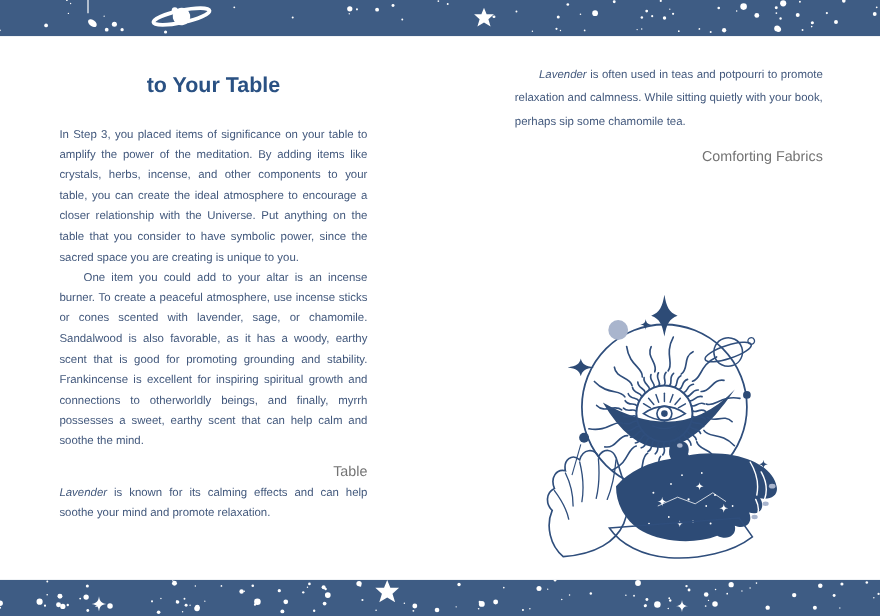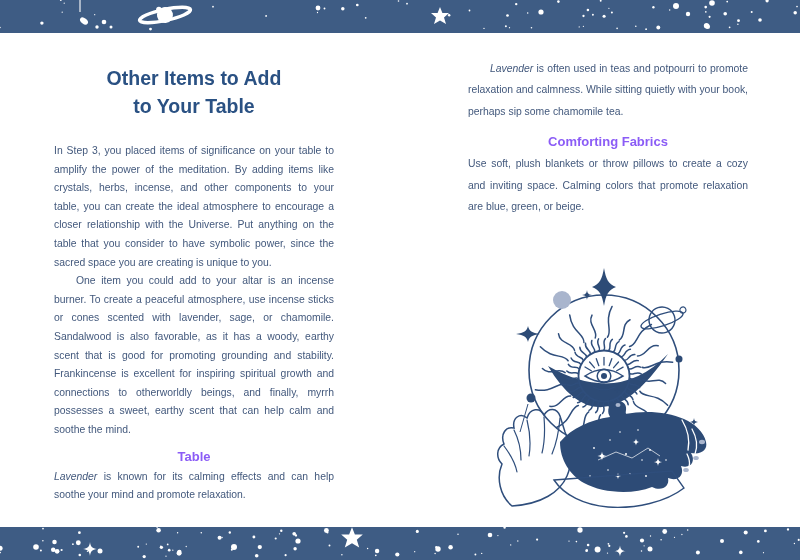--- a/index.html
+++ b/index.html
@@ -10,22 +10,22 @@
   .band-bottom{top:527px;}
   .col{position:absolute;top:58px;width:280px;color:#42587c;font-size:10.4px;
        text-align:justify;}
   .col-left{left:54px;line-height:18.6px;}
   .col-right{left:468px;line-height:21.4px;}
   .page-title{margin:6px 0 22px 0;font-size:19.5px;line-height:28px;font-weight:bold;
               color:#2a5183;text-align:center;}
   .page-title span{display:block;}
   p{margin:0;}
   p.indent{text-indent:22px;}
-  h3.sec{margin:8px 0 3px 0;font-size:13px;line-height:17px;font-weight:bold;
-         color:#8b5cf6;text-align:center;}
+  h3.sec{margin:8px 0 3px 0;font-size:13px;line-height:17px;font-weight:normal;
+         color:#737373;text-align:right;}
   .col-right h3.sec{margin-top:11px;}
   i{font-style:italic;}
   .illus{position:absolute;left:490px;top:264px;width:232px;height:252px;}
   .st{stroke:#2f4e7c;fill:none;}
 </style>
 </head>
 <body>
 
 <div class="spread">
 
@@ -106,33 +106,31 @@
     <circle cx="760" cy="20" r="1.8" fill="#fff"></circle>
     <g transform="translate(165,15) rotate(-12)">
       <circle r="8" fill="#fff"></circle>
       <ellipse rx="26" ry="5.5" fill="none" stroke="#fff" stroke-width="3.5"></ellipse>
     </g>
     <path transform="translate(440,16)" fill="#fff" d="M0,-9 L2.4,-3 L9,-3 L4,1.4 L6,8 L0,4.4 L-6,8 L-4,1.4 L-9,-3 L-2.4,-3 Z"></path>
   </svg>
 
   <div class="col col-left">
     <h1 class="page-title">
-      <span>Other Items to Add</span>
       <span>to Your Table</span>
     </h1>
     <p>In Step 3, you placed items of significance on your table to amplify the power of the meditation. By adding items like crystals, herbs, incense, and other components to your table, you can create the ideal atmosphere to encourage a closer relationship with the Universe. Put anything on the table that you consider to have symbolic power, since the sacred space you are creating is unique to you.</p>
     <p class="indent">One item you could add to your altar is an incense burner. To create a peaceful atmosphere, use incense sticks or cones scented with lavender, sage, or chamomile. Sandalwood is also favorable, as it has a woody, earthy scent that is good for promoting grounding and stability. Frankincense is excellent for inspiring spiritual growth and connections to otherworldly beings, and finally, myrrh possesses a sweet, earthy scent that can help calm and soothe the mind.</p>
     <h3 class="sec">Table</h3>
     <p><i>Lavender</i><span> is known for its calming effects and can help soothe your mind and promote relaxation.</span></p>
   </div>
 
   <div class="col col-right">
     <p class="indent"><i>Lavender</i><span> is often used in teas and potpourri to promote relaxation and calmness. While sitting quietly with your book, perhaps sip some chamomile tea.</span></p>
     <h3 class="sec">Comforting Fabrics</h3>
-    <p>Use soft, plush blankets or throw pillows to create a cozy and inviting space. Calming colors that promote relaxation are blue, green, or beige.</p>
   </div>
 
   <svg class="illus" viewBox="0 0 232 252">
 
     <circle cx="114" cy="106" r="75" class="st" stroke-width="1.6"></circle>
 
     <path d="M58,102 Q110,190 178,90 Q128,142 58,102 Z" fill="#2d4b76"></path>
 
     <path d="M114,4 C116,15 118,20 126,23 C118,26 116,31 114,42 C112,31 110,26 102,23 C110,20 112,15 114,4 Z" fill="#2d4b76"></path>
     <path transform="translate(97,31)" d="M0,-5 C0.4,-1.6 1.6,-0.4 5,0 C1.6,0.4 0.4,1.6 0,5 C-0.4,1.6 -1.6,0.4 -5,0 C-1.6,-0.4 -0.4,-1.6 0,-5 Z" fill="#2d4b76"></path>

